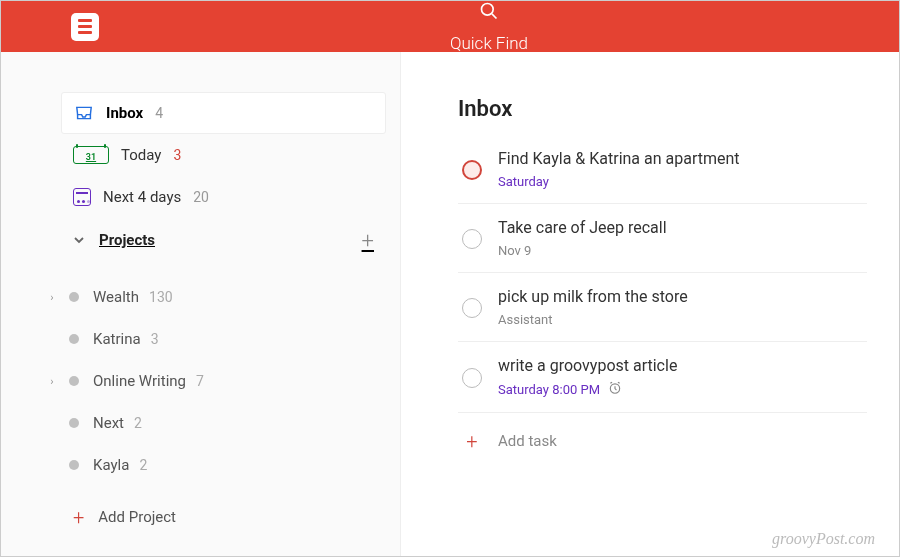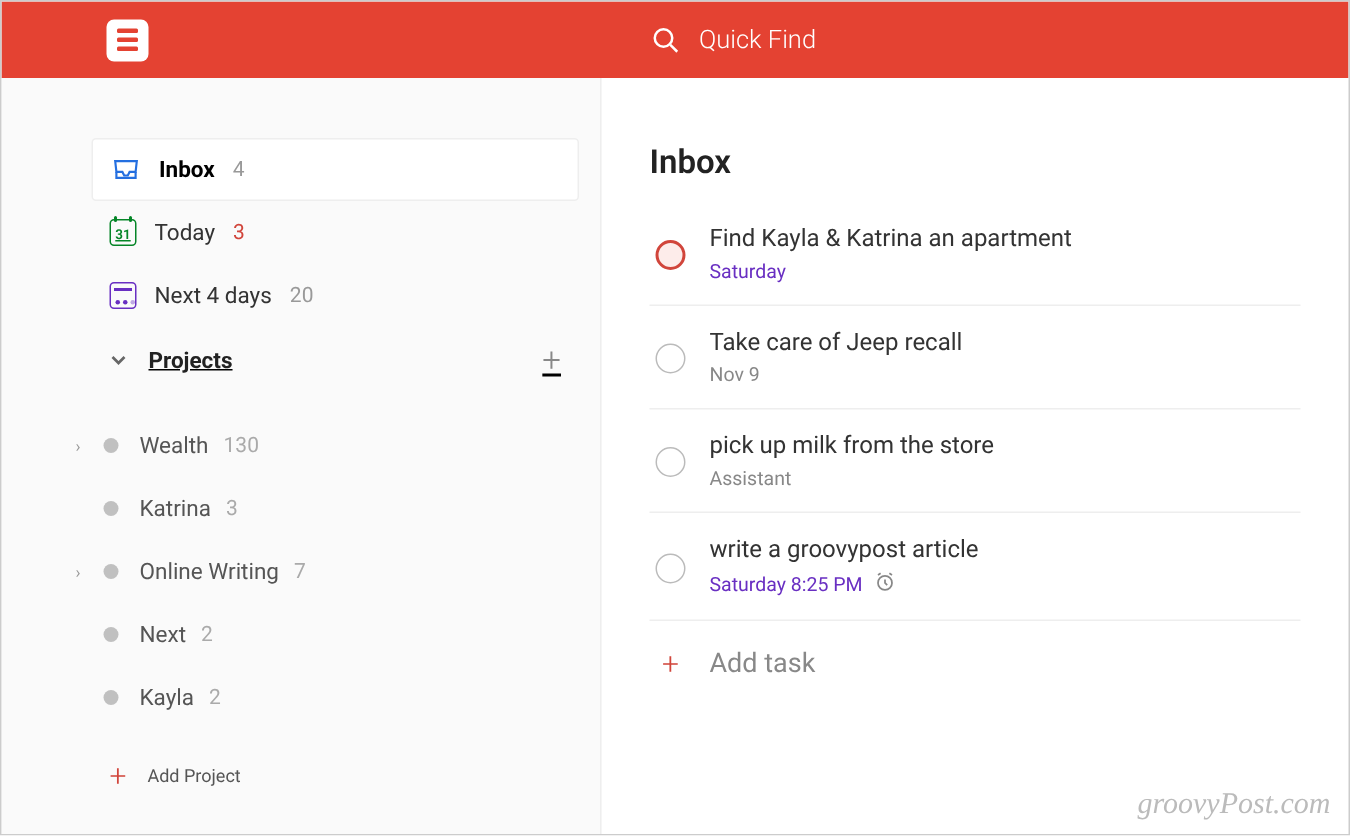--- a/index.html
+++ b/index.html
@@ -2,66 +2,66 @@
 <html><head>
 <meta charset="utf-8">
 <style>
 * { box-sizing: border-box; margin: 0; padding: 0; }
 body { font-family: -apple-system, BlinkMacSystemFont, "Segoe UI", Roboto, Helvetica, Arial, sans-serif; background: #fff; }
 .app { width: 900px; height: 557px; border: 1px solid #ccc; display: flex; flex-direction: column; overflow: hidden; }
 .topbar { height: 51px; background: #E44232; display: flex; align-items: center; padding: 0 20px; }
 .logo { width: 28px; height: 28px; background: #fff; border-radius: 5px; margin-left: 50px; display: flex; flex-direction: column; justify-content: center; align-items: center; gap: 3px; padding: 5px; }
 .logo-bar { width: 80%; height: 3px; background: #E44232; border-radius: 1px; position: relative; }
 .logo-bar::before { content:""; position:absolute; left:-2px; top:-1px; width:5px; height:5px; border-left:2px solid #E44232; border-bottom:2px solid #E44232; transform:rotate(-45deg); display:none;}
-.search { display: flex; align-items: center; margin: 0 auto; color: #fff; font-size: 17px; font-weight: 300; gap: 12px; }
+.search { display: flex; align-items: center; margin: 0 auto; color: #fff; font-size: 17px; font-weight: 300; gap: 12px; flex-direction: column; }
 .search svg { width: 20px; height: 20px; }
-.body { flex: 1; display: flex; overflow: hidden; }
+.body { flex: 1; display: flex; overflow: hidden; gap: 25px; }
 .sidebar { width: 400px; background: #fafafa; padding: 40px 0 10px 0; display: flex; flex-direction: column; border-right: 1px solid #eee; }
 .views { padding: 0 14px 0 60px; }
 .view-item { display: flex; align-items: center; height: 42px; padding: 0 12px; cursor: pointer; border-radius: 3px; font-size: 15px; gap: 12px; }
 .view-item.selected { background: #fff; border: 1px solid #eee; }
 .view-item .label { font-weight: 400; color: #333; }
 .view-item.selected .label { font-weight: 700; color: #000; }
 .view-item .count { color: #999; font-size: 14px; }
 .view-item.today .count { color: #d1453b; }
 .icon-inbox { width: 20px; height: 16px; }
-.icon-today { width: 18px; height: 18px; border: 1.5px solid #058527; border-radius: 3px; position: relative; display: flex; align-items: flex-end; justify-content: center; font-size: 9px; color: #058527; font-weight: 600; padding-bottom:1px;text-decoration:underline;}
+.icon-today { width: 36px; height: 18px; border: 1.5px solid #058527; border-radius: 3px; position: relative; display: flex; align-items: flex-end; justify-content: center; font-size: 9px; color: #058527; font-weight: 600; padding-bottom:1px;text-decoration:underline;}
 .icon-today::before { content:""; position:absolute; top:-3px; left:2px; width:2px; height:4px; background:#058527; border-radius:1px; }
 .icon-today::after { content:""; position:absolute; top:-3px; right:2px; width:2px; height:4px; background:#058527; border-radius:1px; }
 .icon-next7 { width: 18px; height: 18px; border: 1.5px solid #692fc2; border-radius: 3px; position: relative; }
 .icon-next7::before { content:""; position:absolute; top:3px; left:2px; right:2px; height:1.5px; background:#692fc2; }
 .icon-next7::after { content:""; position:absolute; bottom:2px; left:3px; width:3px; height:3px; background:#692fc2; border-radius:50%; box-shadow: 5px 0 0 #692fc2, 10px 0 0 rgba(105,47,194,0.4); }
 .projects-header { display: flex; align-items: center; height: 44px; padding: 0 26px 0 72px; cursor: pointer; text-decoration: underline; }
 .projects-header .chev { color: #666; margin-right: 14px; }
 .projects-header .label { font-weight: 700; font-size: 15px; color: #222; flex: 1; }
 .projects-header .plus { color: #888; font-size: 22px; font-weight: 300; }
 .project-list { padding: 14px 14px 0 44px; }
 .project-item { display: flex; align-items: center; height: 42px; padding: 0 12px 0 0; cursor: pointer; gap: 10px; }
 .project-item .caret { width: 14px; color: #999; font-size: 11px; text-align:center; }
 .project-item .dot { width: 10px; height: 10px; border-radius: 50%; background: #c0c0c0; margin-right: 4px; }
 .project-item .label { font-size: 15px; color: #555; }
 .project-item .count { color: #aaa; font-size: 14px; }
 .add-project { display: flex; align-items: center; height: 42px; padding: 0 12px 0 72px; cursor: pointer; gap: 14px; margin-top: 10px; }
 .add-project .plus { color: #d1453b; font-size: 20px; font-weight: 300; }
-.add-project .label { color: #555; font-size: 12px; }
+.add-project .label { color: #555; font-size: 15px; }
 .main { flex: 1; padding: 44px 32px 20px 32px; overflow-y: auto; position:relative;}
 .main h1 { font-size: 22px; font-weight: 600; color: #222; margin-bottom: 28px; }
 .task { display: flex; align-items: center; padding: 14px 0 14px 4px; border-bottom: 1px solid #eee; gap: 16px; cursor: pointer; }
 .task:first-of-type { padding-top: 0; }
 .task-circle { width: 20px; height: 20px; border: 1.5px solid #bbb; border-radius: 50%; flex-shrink: 0; margin-top: 2px; }
 .task-circle.p1 { border: 2.5px solid #d1453b; background: #fdecea; }
 .task-body { flex: 1; }
 .task-title { font-size: 16px; color: #333; margin-bottom: 6px; }
 .task-meta { font-size: 13px; color: #888; display: flex; align-items: center; gap: 8px; }
 .task-meta.purple { color: #692fc2; }
 .alarm-icon { color: #888; }
 .add-task { display: flex; align-items: center; padding: 16px 0 0 4px; gap: 16px; cursor: pointer; }
 .add-task .plus { color: #d1453b; font-size: 20px; font-weight: 300; width: 20px; text-align: center; }
-.add-task .label { color: #888; font-size: 18px; }
-.watermark { position: absolute; bottom: 8px; right: 12px; color: #bbb; font-style: italic; font-family: Georgia, serif; font-size: 20px; margin-left: 28px; }
+.add-task .label { color: #888; font-size: 15px; }
+.watermark { position: absolute; bottom: 8px; right: 24px; color: #bbb; font-style: italic; font-family: Georgia, serif; font-size: 16px; margin-left: 28px; }
 </style>
 </head>
 <body>
 
 <div class="app">
   <div class="topbar">
     <div class="logo">
       <div class="logo-bar"></div>
         <div class="logo-bar"></div>
         <div class="logo-bar"></div>
@@ -165,21 +165,21 @@
           <div class="task-title">pick up milk from the store</div>
           <div class="task-meta">Assistant</div>
         </div>
       </div>
 
       <div class="task">
         <div class="task-circle"></div>
         <div class="task-body">
           <div class="task-title">write a groovypost article</div>
           <div class="task-meta purple">
-            <span>Saturday 8:25 PM</span>
+            <span>Saturday 8:00 PM</span>
             <span class="alarm-icon">
               <svg width="14" height="14" viewBox="0 0 24 24" fill="none" stroke="#888" stroke-width="2">
                   <circle cx="12" cy="13" r="8"></circle>
                   <path d="M12 9v4l2.5 2.5"></path>
                   <path d="M4 4l3-2M20 4l-3-2"></path>
                 </svg>
             </span>
           </div>
         </div>
       </div>

